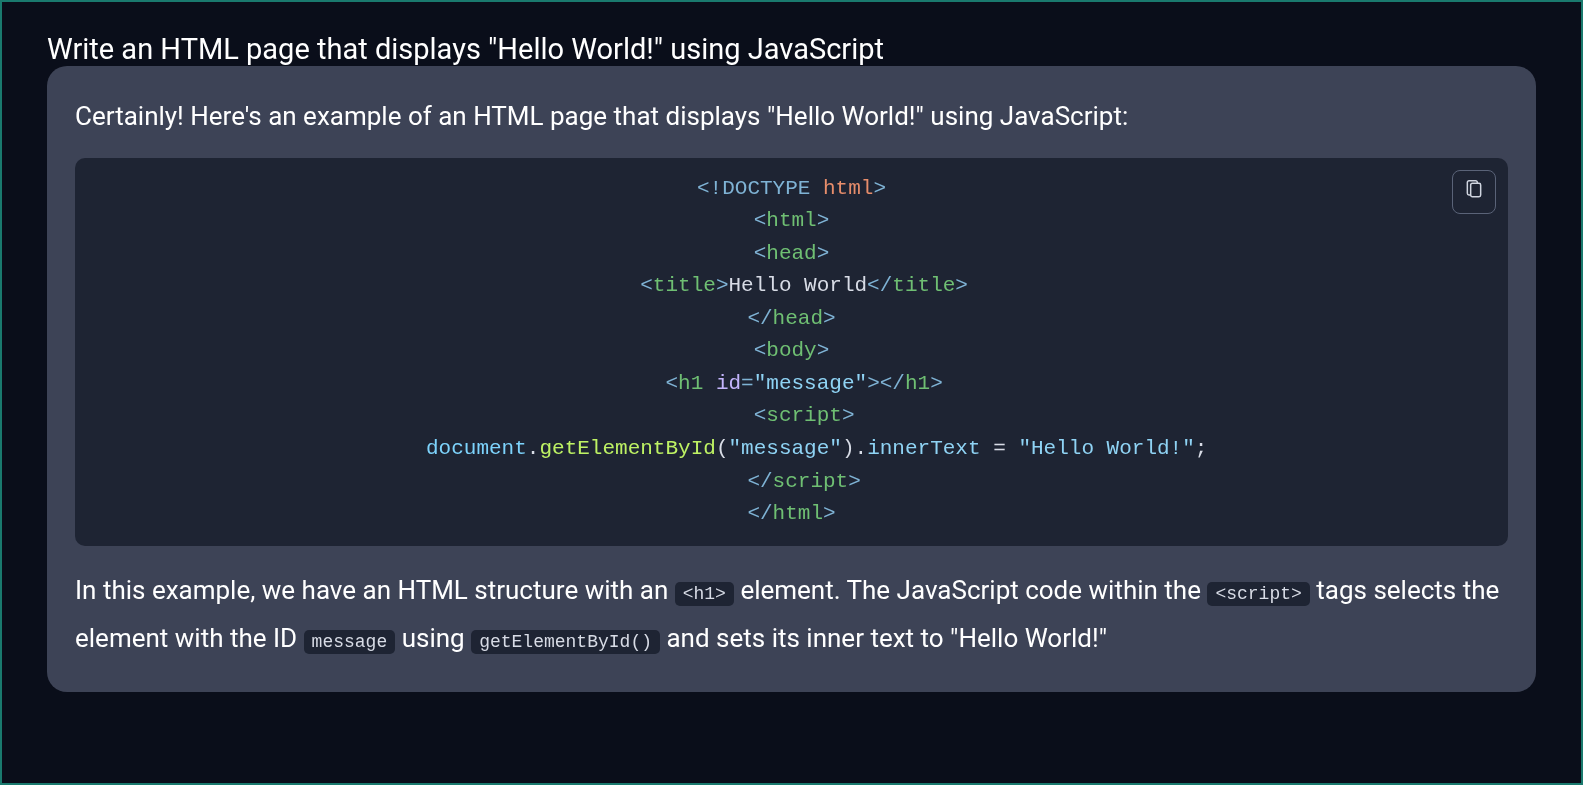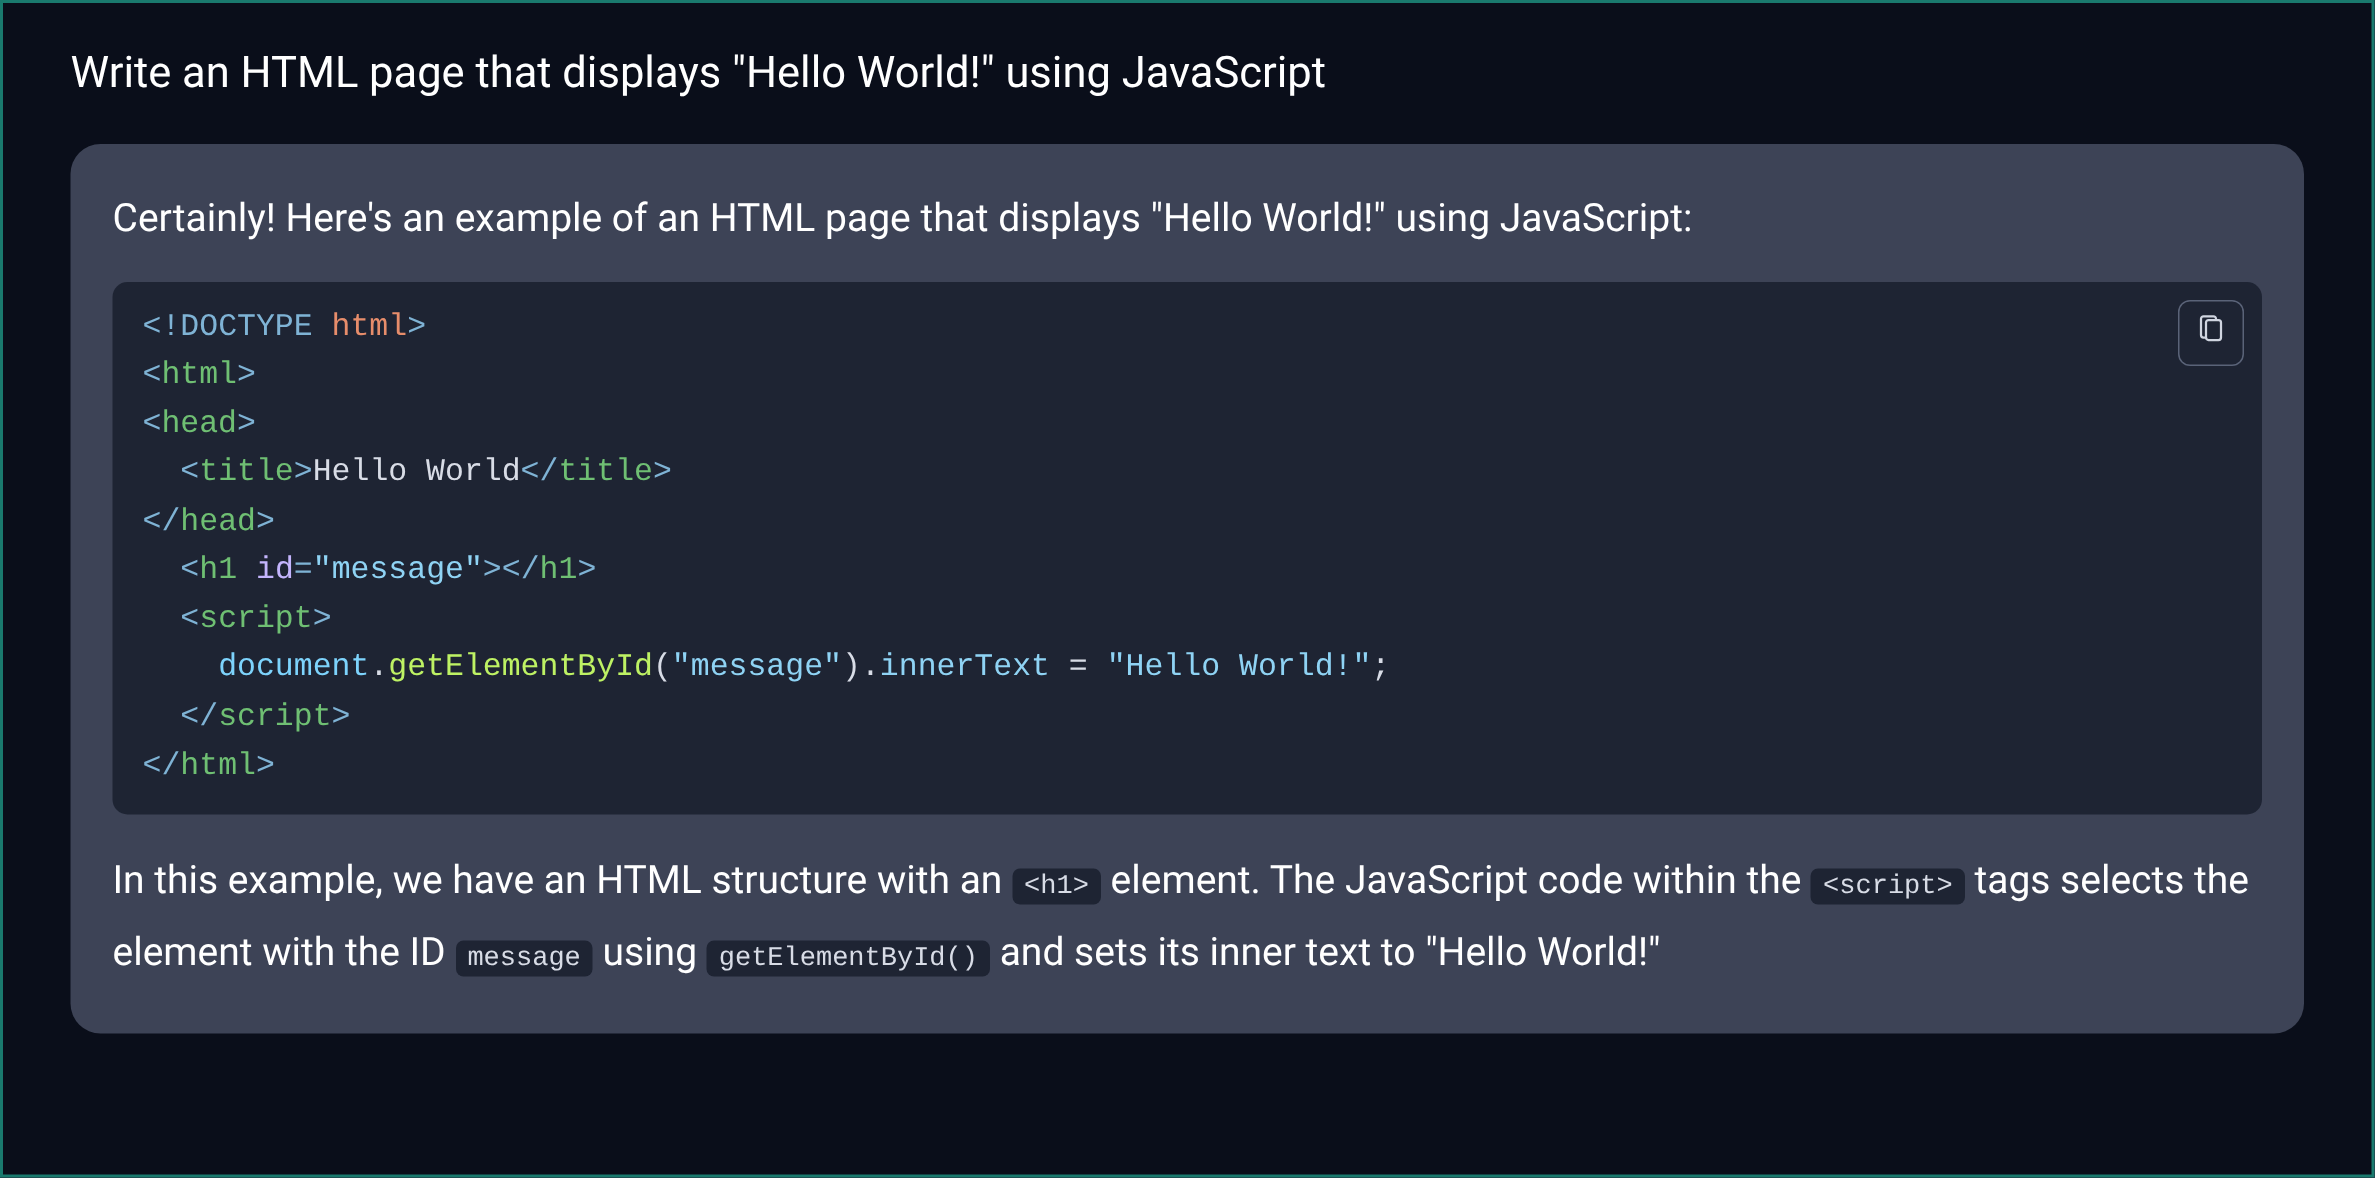--- a/index.html
+++ b/index.html
@@ -13,21 +13,20 @@
       width: 1583px;
       height: 785px;
       overflow: hidden;
       border: 2px solid #1a7a6e;
       padding: 20px 45px;
     }
     .prompt-title {
       color: #ffffff;
       font-size: 29px;
       font-weight: 400;
-      margin-bottom: 30px;
       margin-top: 10px;
     }
     .response-card {
       background: #3d4356;
       border-radius: 20px;
       padding: 30px 28px;
     }
     .response-text {
       color: #ffffff;
       font-size: 26px;
@@ -67,20 +66,21 @@
     }
     .copy-button svg {
       width: 20px;
       height: 20px;
       stroke: #d0d5e0;
       fill: none;
       stroke-width: 1.8;
     }
     .code-line {
       white-space: pre;
+      text-align: center;
     }
     .tok-punct { color: #7fb3d5; }
     .tok-doctype { color: #7fb3d5; }
     .tok-doctype-name { color: #e78d6b; }
     .tok-tag { color: #6fbf73; }
     .tok-text { color: #d8dce6; }
     .tok-attr-name { color: #c4b5fd; }
     .tok-attr-value { color: #8fd3f4; }
     .tok-obj { color: #7dd3fc; }
     .tok-method { color: #bef264; }
@@ -118,20 +118,21 @@
     <div class="code-line"><span class="tok-punct">&lt;!</span><span class="tok-doctype">DOCTYPE</span><span class="tok-doctype-name"> html</span><span class="tok-punct">&gt;</span></div>
 
     <div class="code-line"><span class="tok-punct">&lt;</span><span class="tok-tag">html</span><span class="tok-punct">&gt;</span></div>
 
     <div class="code-line"><span class="tok-punct">&lt;</span><span class="tok-tag">head</span><span class="tok-punct">&gt;</span></div>
 
     <div class="code-line"><span>  </span><span class="tok-punct">&lt;</span><span class="tok-tag">title</span><span class="tok-punct">&gt;</span><span class="tok-text">Hello World</span><span class="tok-punct">&lt;/</span><span class="tok-tag">title</span><span class="tok-punct">&gt;</span></div>
 
     <div class="code-line"><span class="tok-punct">&lt;/</span><span class="tok-tag">head</span><span class="tok-punct">&gt;</span></div>
 
+    <div class="code-line"><span class="tok-punct">&lt;</span><span class="tok-tag">body</span><span class="tok-punct">&gt;</span></div>
 
     <div class="code-line"><span>  </span><span class="tok-punct">&lt;</span><span class="tok-tag">h1</span><span> </span><span class="tok-attr-name">id</span><span class="tok-punct">=</span><span class="tok-attr-value">"message"</span><span class="tok-punct">&gt;</span><span class="tok-punct">&lt;/</span><span class="tok-tag">h1</span><span class="tok-punct">&gt;</span></div>
 
     <div class="code-line"><span>  </span><span class="tok-punct">&lt;</span><span class="tok-tag">script</span><span class="tok-punct">&gt;</span></div>
 
     <div class="code-line"><span>    </span><span class="tok-obj">document</span><span class="tok-op">.</span><span class="tok-method">getElementById</span><span class="tok-op">(</span><span class="tok-string">"message"</span><span class="tok-op">)</span><span class="tok-op">.</span><span class="tok-prop">innerText</span><span> </span><span class="tok-op">=</span><span> </span><span class="tok-string">"Hello World!"</span><span class="tok-op">;</span></div>
 
     <div class="code-line"><span>  </span><span class="tok-punct">&lt;/</span><span class="tok-tag">script</span><span class="tok-punct">&gt;</span></div>
 
 

